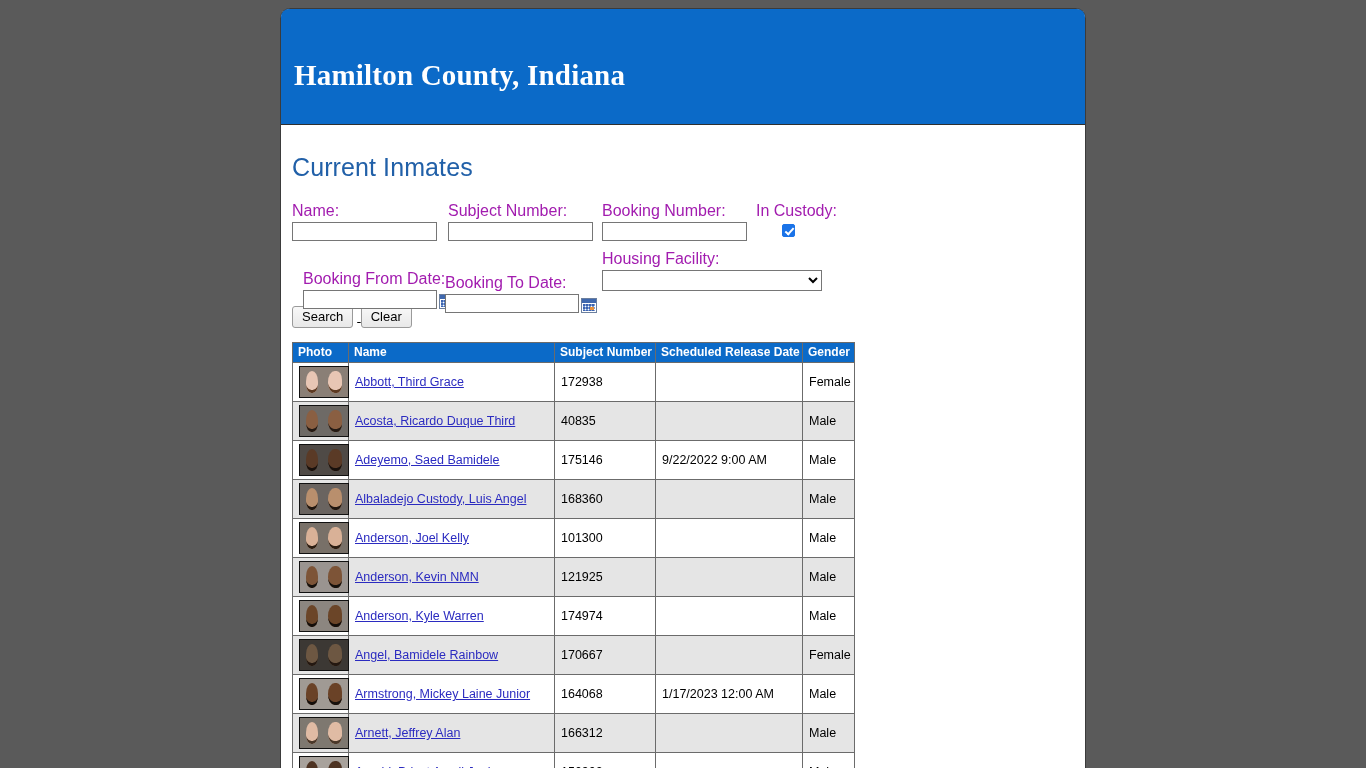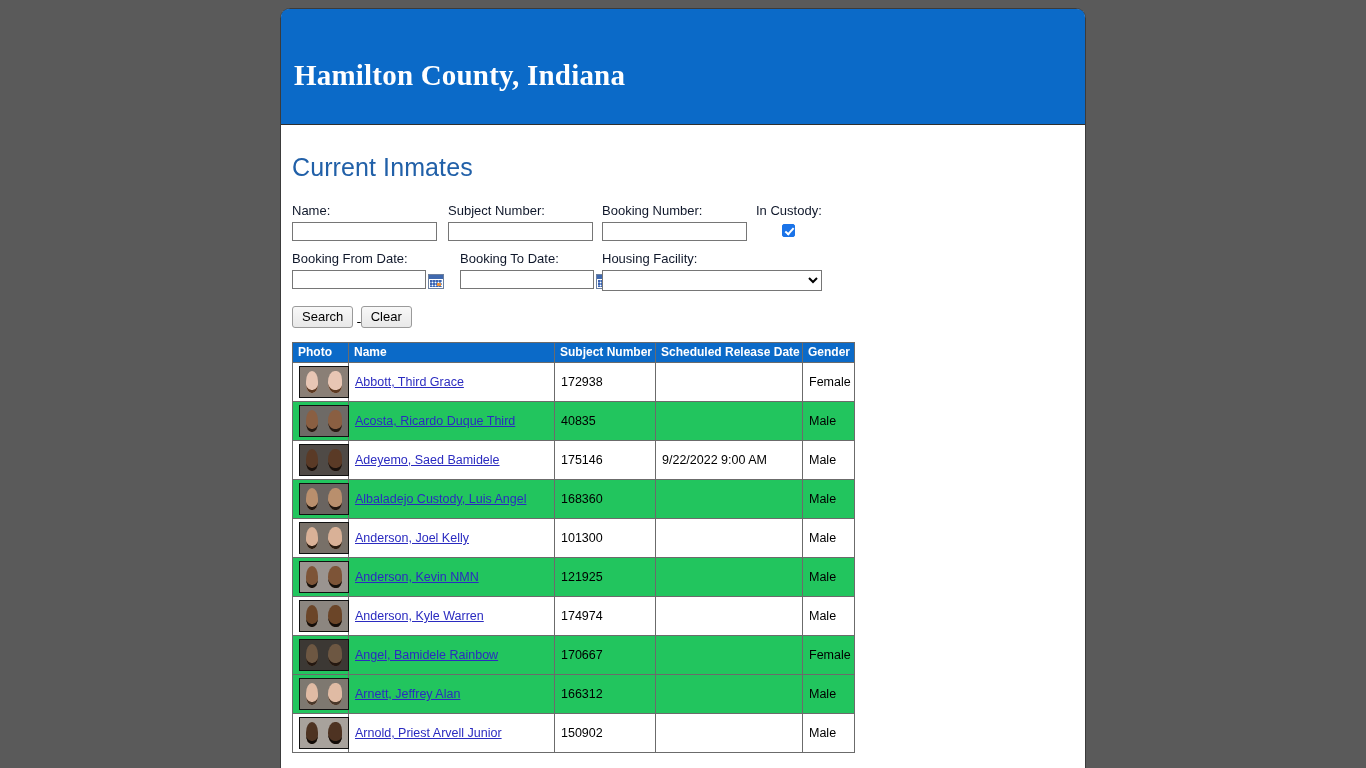--- a/index.html
+++ b/index.html
@@ -65,23 +65,23 @@
   .form-row {
     position: relative;
     height: 48px;
   }
   .field {
     position: absolute;
     top: 0;
   }
   .field label {
     display: block;
-    font-size: 13px;
+    font-size: 16px;
     line-height: 14px;
-    color: #0f172a;
+    color: #a21caf;
     margin-bottom: 4px;
     white-space: nowrap;
   }
   input.txt {
     font-family: "Liberation Sans", sans-serif;
     font-size: 13px;
     height: 19px;
     padding: 1px 2px;
     border: 1px solid #767676;
     background: #ffffff;
@@ -189,21 +189,21 @@
     border: 1px solid #6b6b6b;
     white-space: nowrap;
   }
   table.inmates td {
     border: 1px solid #6b6b6b;
     padding: 3px 6px;
     color: #000;
     vertical-align: middle;
     height: 38px;
   }
-  table.inmates tr.alt td { background: #22c55e; }
+  table.inmates tr.alt td { background: #e5e5e5; }
   td.photo-cell {
     padding: 2px 3px;
     width: 57px;
     text-align: center;
   }
   .mug {
     display: block;
     width: 50px; height: 32px;
     border: 1px solid #111;
     overflow: hidden;
@@ -261,29 +261,29 @@
           </div>
           <div class="field" style="left:464px;">
             <label>In Custody:</label>
             <div class="chk-wrap" style="text-align:center;width:64px;">
               <input class="chk" type="checkbox" checked="" style="">
             </div>
           </div>
         </div>
 
         <div class="form-row">
-          <div class="field" style="left:0;">
+          <div class="field" style="left:11px;margin-top:20px;">
             <label>Booking From Date:</label>
             <input class="txt w134" type="text" value="" style=""><span class="cal-icon">
               <span class="cal-top"></span>
               <span class="cal-grid"></span>
               <span class="cal-dot"></span>
             </span>
           </div>
-          <div class="field" style="left:168px;">
+          <div class="field" style="left:153px;margin-top:24px;">
             <label>Booking To Date:</label>
             <input class="txt w134" type="text" value="" style=""><span class="cal-icon">
               <span class="cal-top"></span>
               <span class="cal-grid"></span>
               <span class="cal-dot"></span>
             </span>
           </div>
           <div class="field" style="left:310px;">
             <label>Housing Facility:</label>
             <select class="sel">
@@ -430,20 +430,36 @@
                   <span class="half r" style="background:#3c3834">
                     <span class="face prof" style="background:#6d5742;box-shadow:0 -4px 0 -1px #241811 inset"></span>
                   </span>
                 </span>
               </td>
               <td class="col-name"><a class="name-link">Angel, Bamidele Rainbow</a></td>
               <td class="col-subj">170667</td>
               <td class="col-rel"></td>
               <td class="col-gen">Female</td>
             </tr>
+            <tr>
+              <td class="photo-cell">
+                <span class="mug">
+                  <span class="half l" style="background:#a09a94">
+                    <span class="face" style="background:#6a4227;box-shadow:0 -4px 0 -1px #150f0b inset"></span>
+                  </span>
+                  <span class="half r" style="background:#a09a94">
+                    <span class="face prof" style="background:#6a4227;box-shadow:0 -4px 0 -1px #150f0b inset"></span>
+                  </span>
+                </span>
+              </td>
+              <td class="col-name"><a class="name-link">Armstrong, Mickey Laine Junior</a></td>
+              <td class="col-subj">164068</td>
+              <td class="col-rel">1/17/2023 12:00 AM</td>
+              <td class="col-gen">Male</td>
+            </tr>
             <tr class="alt">
               <td class="photo-cell">
                 <span class="mug">
                   <span class="half l" style="background:#7e7870">
                     <span class="face" style="background:#e0bba4;box-shadow:0 -4px 0 -1px #4a382a inset"></span>
                   </span>
                   <span class="half r" style="background:#7e7870">
                     <span class="face prof" style="background:#e0bba4;box-shadow:0 -4px 0 -1px #4a382a inset"></span>
                   </span>
                 </span>

